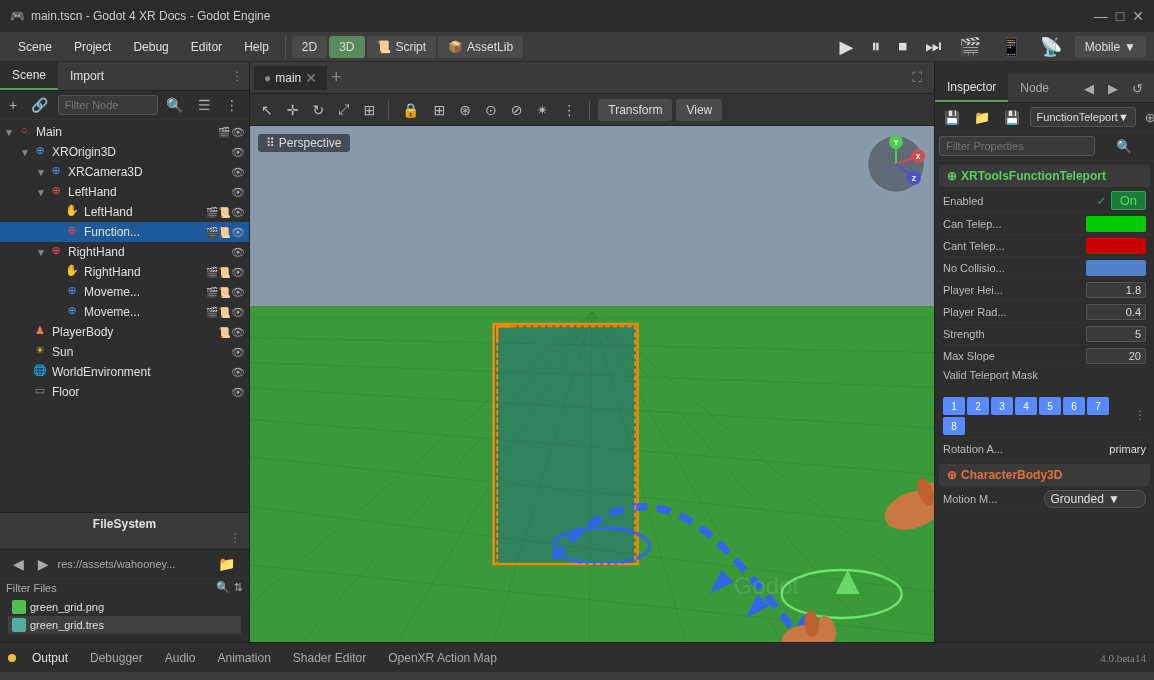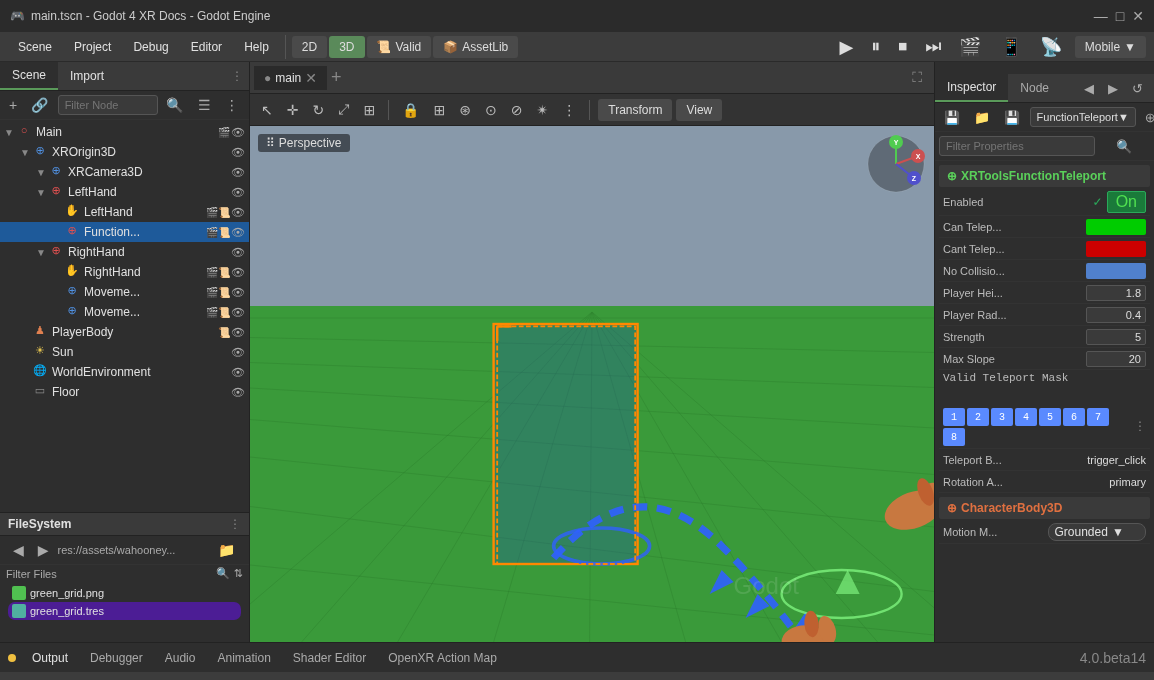--- a/index.html
+++ b/index.html
@@ -59,52 +59,52 @@
     
     #perspective-label { position: absolute; top: 8px; left: 8px; background: rgba(0,0,0,0.5); padding: 2px 8px; border-radius: 3px; font-size: 12px; color: #ddd; cursor: pointer; display: flex; align-items: center; gap: 4px; }
     
     
     #view-gizmo { position: absolute; top: 8px; right: 8px; width: 60px; height: 60px; }
     
     
     #bottom-tabs { display: flex; align-items: center; background: #2e2e2e; border-top: 1px solid #222; height: 30px; padding: 0 8px; gap: 2px; }
     .bottom-tab { padding: 4px 10px; cursor: pointer; font-size: 12px; color: #aaa; border-radius: 3px; }
     .bottom-tab.active { color: #e0e0e0; }
-    #version-badge { margin-left: auto; font-size: 14px; color: #888; }
+    #version-badge { margin-left: auto; font-size: 11px; color: #888; font-family: Liberation Serif, serif; }
     #output-dot { width: 8px; height: 8px; border-radius: 50%; background: #f0c040; margin-right: 4px; }
     
     
     #right-panel { width: 220px; background: #2e2e2e; display: flex; flex-direction: column; border-left: 1px solid #222; }
     #inspector-tabs { display: flex; align-items: center; background: #3a3a3a; border-bottom: 1px solid #222; margin-top: 12px; }
     .inspector-tab { padding: 6px 12px; cursor: pointer; font-size: 12px; color: #aaa; }
     .inspector-tab.active { background: #2e2e2e; color: #e0e0e0; border-bottom: 2px solid #5a9a5a; }
     .insp-tool-btn { background: none; border: none; color: #aaa; cursor: pointer; font-size: 13px; padding: 2px 5px; border-radius: 2px; }
     #node-dropdown { background: #3a3a3a; border: 1px solid #555; color: #ddd; padding: 3px 6px; border-radius: 3px; font-size: 11px; flex: 1; cursor: pointer; display: flex; align-items: center; justify-content: space-between; }
     #filter-props { background: #3a3a3a; border: 1px solid #555; color: #ddd; padding: 3px 6px; border-radius: 3px; font-size: 11px; flex: 1; }
     #inspector-content { flex: 1; overflow-y: auto; padding: 4px; }
     .section-header { background: #3a3a3a; padding: 4px 8px; font-size: 12px; font-weight: bold; color: #5ad05a; border-radius: 2px; margin-bottom: 2px; display: flex; align-items: center; gap: 4px; }
-    .prop-row { display: flex; align-items: center; padding: 2px 4px; gap: 20px; border-bottom: 1px solid #333; min-height: 22px; }
+    .prop-row { display: flex; align-items: center; padding: 2px 4px; gap: 12px; border-bottom: 1px solid #333; min-height: 22px; }
     .prop-label { flex: 1; font-size: 11px; color: #bbb; white-space: nowrap; overflow: hidden; text-overflow: ellipsis; }
     .prop-value { font-size: 11px; color: #ddd; text-align: right; }
     .prop-input { background: #3a3a3a; border: 1px solid #555; color: #ddd; padding: 1px 4px; border-radius: 2px; font-size: 11px; width: 60px; text-align: right; }
     .prop-checkbox { display: flex; align-items: center; gap: 4px; }
-    .checkbox-on { background: #1a7a3a; border: 1px solid #2aaa5a; padding: 1px 8px; border-radius: 2px; font-size: 16px; color: #50e050; cursor: pointer; }
+    .checkbox-on { background: #1a7a3a; border: 1px solid #2aaa5a; padding: 1px 8px; border-radius: 2px; font-size: 13px; color: #50e050; cursor: pointer; }
     .color-swatch { width: 60px; height: 16px; border-radius: 2px; cursor: pointer; }
     .color-green { background: #00cc00; }
     .color-red { background: #cc0000; }
     .color-blue { background: #5080cc; }
     .mask-grid { display: flex; flex-wrap: wrap; gap: 2px; margin-top: 2px; }
     .mask-cell { width: 22px; height: 18px; border-radius: 2px; font-size: 10px; display: flex; align-items: center; justify-content: center; cursor: pointer; }
     .mask-cell.active { background: #5a8aff; color: #fff; }
     .sub-section { background: #3a3a3a; padding: 4px 8px; margin: 4px 0 2px; border-radius: 2px; font-size: 12px; font-weight: bold; color: #e07040; display: flex; align-items: center; gap: 4px; }
     .dropdown-value { display: flex; align-items: center; gap: 4px; flex: 1; background: #3a3a3a; border: 1px solid #555; border-radius: 8px; padding: 1px 6px; cursor: pointer; }
     
     
     #filesystem-panel { height: 130px; background: #2e2e2e; border-top: 1px solid #222; display: flex; flex-direction: column; }
-    #fs-header { display: flex; align-items: center; background: #3a3a3a; border-bottom: 1px solid #222; padding: 4px 8px; }
+    #fs-header { display: flex; align-items: center; background: #3a3a3a; border-bottom: 1px solid #222; padding: 4px 8px; flex-direction: column; }
     #fs-title { font-size: 12px; font-weight: bold; flex: 1; }
     #fs-nav { display: flex; align-items: center; padding: 4px 8px; gap: 4px; border-bottom: 1px solid #333; }
     #fs-path { font-size: 11px; color: #aaa; flex: 1; }
     #fs-content { flex: 1; overflow-y: auto; padding: 2px 8px; }
     .fs-icon { width: 14px; height: 14px; border-radius: 2px; flex-shrink: 0; }
     .fs-icon-green { background: #50c050; }
     .fs-icon-teal { background: #50b0a0; }
     
     
     ::-webkit-scrollbar { width: 6px; height: 6px; }
@@ -133,21 +133,21 @@
   <div class="menu-item">Scene</div>
   <div class="menu-item">Project</div>
   <div class="menu-item">Debug</div>
   <div class="menu-item">Editor</div>
   <div class="menu-item">Help</div>
   <div class="toolbar-sep"></div>
   <button class="toolbar-btn">2D</button>
   <button class="toolbar-btn active">3D</button>
   <button class="toolbar-btn">
     <span>📜</span>
-    <span>Valid</span>
+    <span>Script</span>
   </button>
   <button class="toolbar-btn">
     <span>📦</span>
     <span>AssetLib</span>
   </button>
   <div style="margin-left: auto; display: flex; align-items: center; gap: 6px;">
     <button class="run-btn">▶</button>
     <button class="run-btn">⏸</button>
     <button class="run-btn">⏹</button>
     <button class="run-btn">⏭</button>
@@ -333,21 +333,21 @@
       <div style="padding:2px 6px;font-size:11px;color:#aaa;display:flex;align-items:center;gap:4px;">
         <span>Filter Files</span>
         <span style="margin-left:auto;">🔍</span>
         <span>⇅</span>
       </div>
       <div id="fs-content">
         <div style="display:flex;align-items:center;gap:4px;padding:2px 4px;font-size:11px;cursor:pointer;">
           <div class="fs-icon fs-icon-green"></div>
           <span>green_grid.png</span>
         </div>
-        <div style="display:flex;align-items:center;gap:4px;padding:2px 4px;font-size:11px;cursor:pointer;background:#4c1d95;border-radius:7px;">
+        <div style="display:flex;align-items:center;gap:4px;padding:2px 4px;font-size:11px;cursor:pointer;background:#404040;border-radius:0;">
           <div class="fs-icon fs-icon-teal"></div>
           <span>green_grid.tres</span>
         </div>
       </div>
     </div>
   </div>
 
   <div id="viewport-area">
 
     <div id="viewport-tabs">
@@ -542,41 +542,37 @@
       <div class="prop-row">
         <span class="prop-label">Strength</span>
         <input class="prop-input" type="text" value="5" style="">
       </div>
 
       <div class="prop-row">
         <span class="prop-label">Max Slope</span>
         <input class="prop-input" type="text" value="20" style="">
       </div>
 
-      <div class="prop-row" style="flex-direction:column;align-items:flex-start;font-family:Liberation Mono, monospace;">
+      <div class="prop-row" style="flex-direction:column;align-items:flex-start;">
         <span class="prop-label">Valid Teleport Mask</span>
         <div style="display:flex;align-items:center;width:100%;gap:4px;margin-top:2px;">
           <div class="mask-grid">
             <div class="mask-cell active">1</div>
             <div class="mask-cell active">2</div>
             <div class="mask-cell active">3</div>
             <div class="mask-cell active">4</div>
             <div class="mask-cell active">5</div>
             <div class="mask-cell active">6</div>
             <div class="mask-cell active">7</div>
             <div class="mask-cell active">8</div>
           </div>
           <span style="color:#888;cursor:pointer;margin-left:2px;">⋮</span>
         </div>
       </div>
 
-      <div class="prop-row">
-        <span class="prop-label">Teleport B...</span>
-        <span class="prop-value">trigger_click</span>
-      </div>
 
       <div class="prop-row">
         <span class="prop-label">Rotation A...</span>
         <span class="prop-value">primary</span>
       </div>
 
       <div class="sub-section">
         <span>⊕</span>
         <span>CharacterBody3D</span>
       </div>

